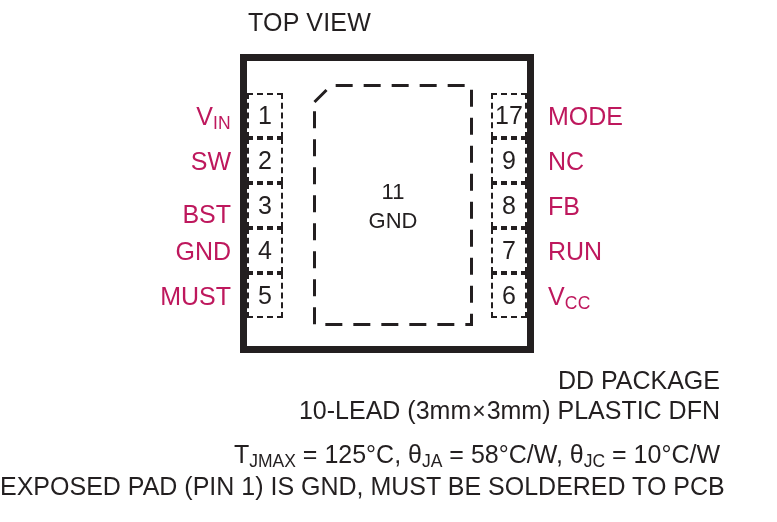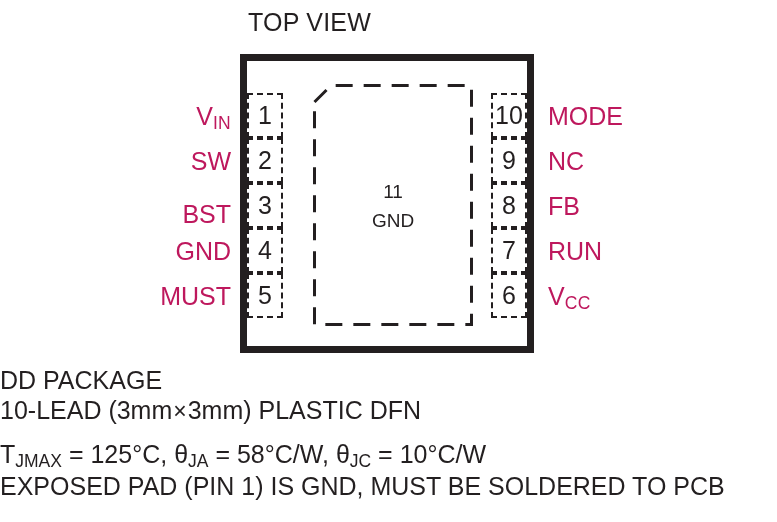--- a/index.html
+++ b/index.html
@@ -91,32 +91,32 @@
     pointer-events: none;
   }
   #exposed-pad svg { display: block; }
 
   #exposed-pad-text {
     position: absolute;
     left: 313px;
     top: 177px;
     width: 160px;
     text-align: center;
-    font-size: 19px;
+    font-size: 22px;
     line-height: 29px;
     color: #231f20;
   }
 
   
   #caption {
     position: absolute;
     left: 0;
     top: 366px;
     width: 720px;
-    text-align: left;
+    text-align: right;
     color: #231f20;
   }
   .cap-line {
     font-size: 25px;
     line-height: 29px;
     white-space: nowrap;
   }
   .cap-line.l1 { margin-bottom: 1px; }
   .cap-line.l2 { margin-bottom: 14px; }
   .cap-line sub {
@@ -144,21 +144,21 @@
   <div>11</div>
   <div>GND</div>
 </div>
 
 <div class="pin-box left" style="top:93px;">1</div>
 <div class="pin-box left" style="top:138px;">2</div>
 <div class="pin-box left" style="top:183px;">3</div>
 <div class="pin-box left" style="top:228px;">4</div>
 <div class="pin-box left" style="top:273px;">5</div>
 
-<div class="pin-box right" style="top:93px;">10</div>
+<div class="pin-box right" style="top:93px;">17</div>
 <div class="pin-box right" style="top:138px;">9</div>
 <div class="pin-box right" style="top:183px;">8</div>
 <div class="pin-box right" style="top:228px;">7</div>
 <div class="pin-box right" style="top:273px;">6</div>
 
 <div class="pin-label left" style="top:103px;">
   <span>V</span><sub>IN</sub>
 </div>
 <div class="pin-label left" style="top:148px;">
   <span>SW</span>

